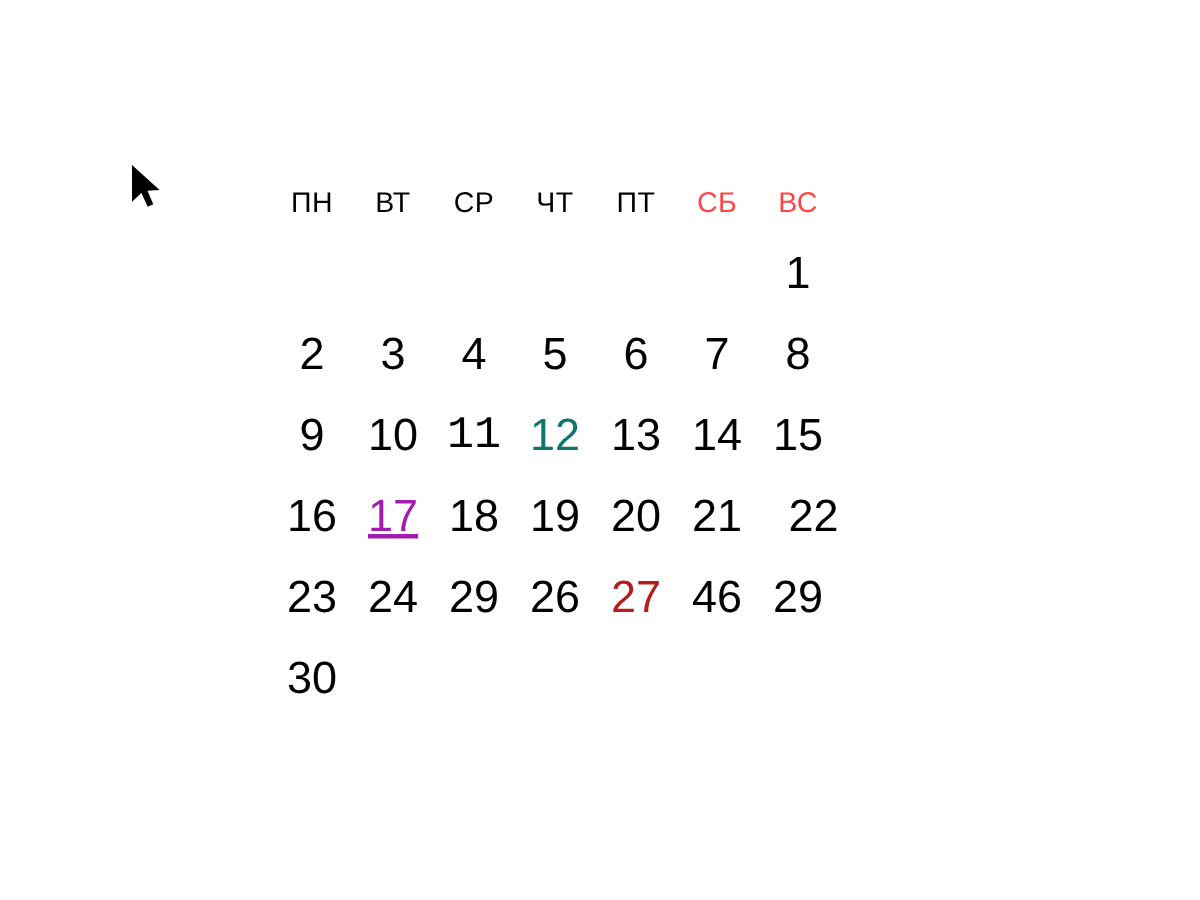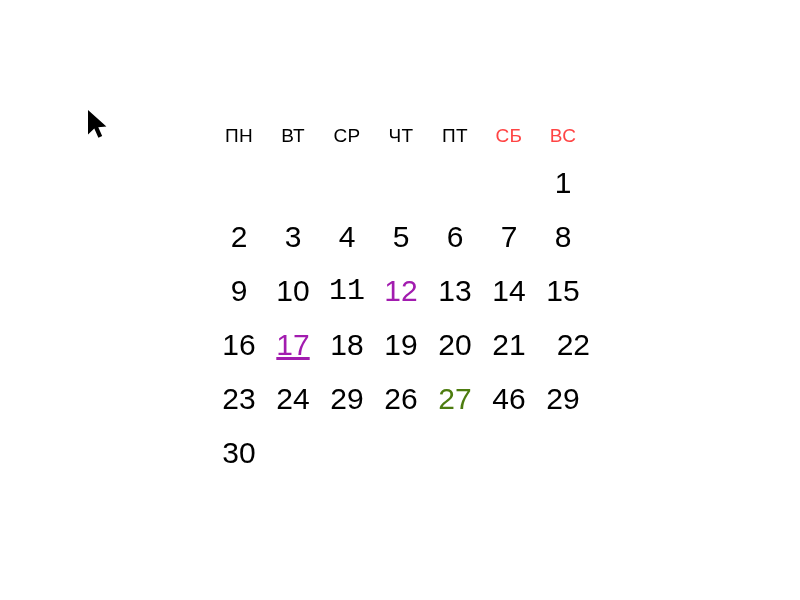--- a/index.html
+++ b/index.html
@@ -21,21 +21,21 @@
     position: absolute;
     left: 0;
     top: 0;
     width: 800px;
     height: 600px;
   }
 
   
   .calendar-table {
     position: absolute;
-    left: 212px;
+    left: 181px;
     top: 116px;
     border-collapse: collapse;
     border-spacing: 0;
   }
 
   .calendar-table td,
   .calendar-table th {
     width: 54px;
     height: 54px;
     padding: 0;
@@ -114,42 +114,42 @@
         <td style="color: rgb(0, 0, 0);">5</td>
         <td style="color: rgb(0, 0, 0);">6</td>
         <td style="color: rgb(0, 0, 0);">7</td>
         <td style="color: rgb(0, 0, 0);">8</td>
       </tr>
 
       <tr>
         <td style="color: rgb(0, 0, 0);">9</td>
         <td style="color: rgb(0, 0, 0);">10</td>
         <td style="color: rgb(0, 0, 0); font-family: Liberation Mono, monospace;">11</td>
-        <td style="color: #a21caf;">12</td>
+        <td style="color: #0f766e;">12</td>
         <td style="color: rgb(0, 0, 0);">13</td>
         <td style="color: rgb(0, 0, 0);">14</td>
         <td style="color: rgb(0, 0, 0);">15</td>
       </tr>
 
       <tr>
         <td style="color: rgb(0, 0, 0);">16</td>
         <td style="color: #a21caf; text-decoration: underline;">17</td>
         <td style="color: rgb(0, 0, 0);">18</td>
         <td style="color: rgb(0, 0, 0);">19</td>
         <td style="color: rgb(0, 0, 0);">20</td>
         <td style="color: rgb(0, 0, 0);">21</td>
         <td style="color: rgb(0, 0, 0); text-align: right;">22</td>
       </tr>
 
       <tr>
         <td style="color: rgb(0, 0, 0);">23</td>
         <td style="color: rgb(0, 0, 0);">24</td>
         <td style="color: rgb(0, 0, 0);">29</td>
         <td style="color: rgb(0, 0, 0);">26</td>
-        <td style="color: #4d7c0f;">27</td>
+        <td style="color: #b91c1c;">27</td>
         <td style="color: rgb(0, 0, 0);">46</td>
         <td style="color: rgb(0, 0, 0);">29</td>
       </tr>
 
       <tr>
         <td style="color: rgb(0, 0, 0);">30</td>
         <td class="empty"></td>
         <td class="empty"></td>
         <td class="empty"></td>
         <td class="empty"></td>

